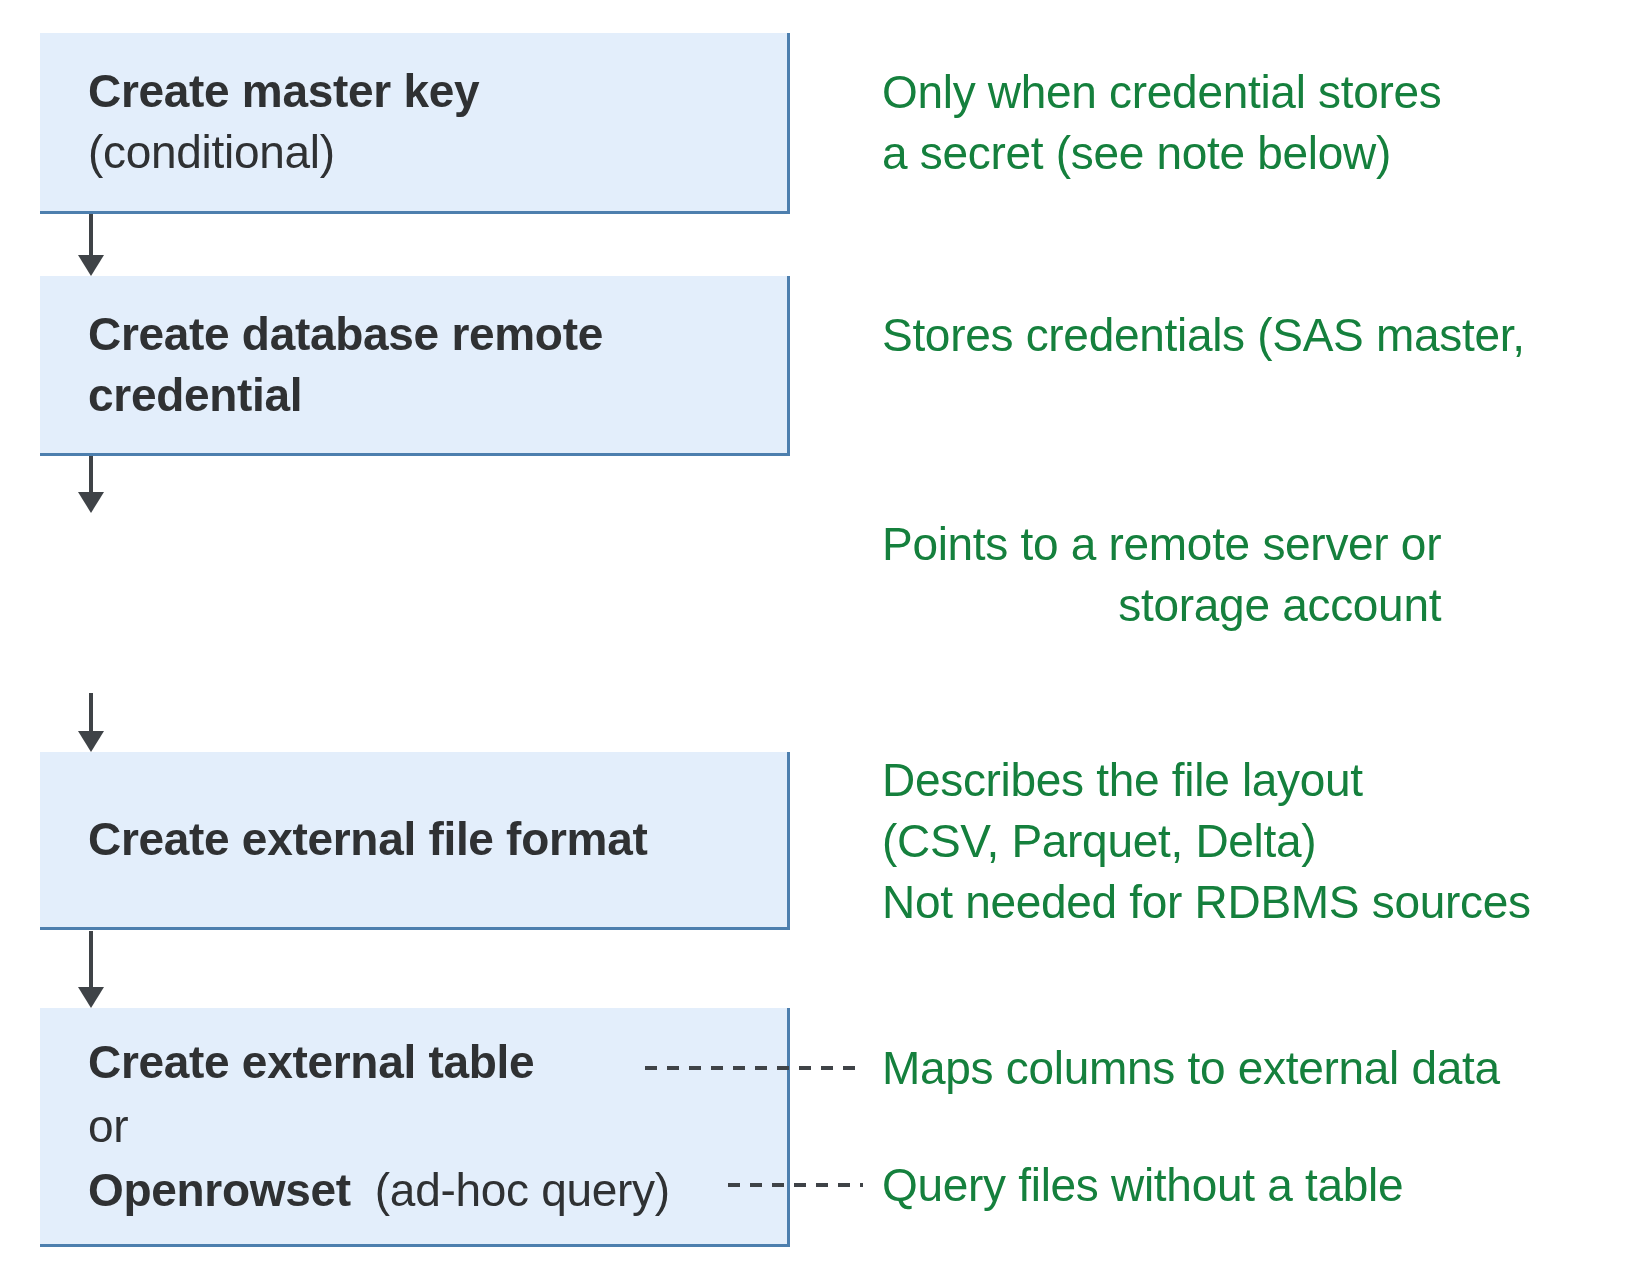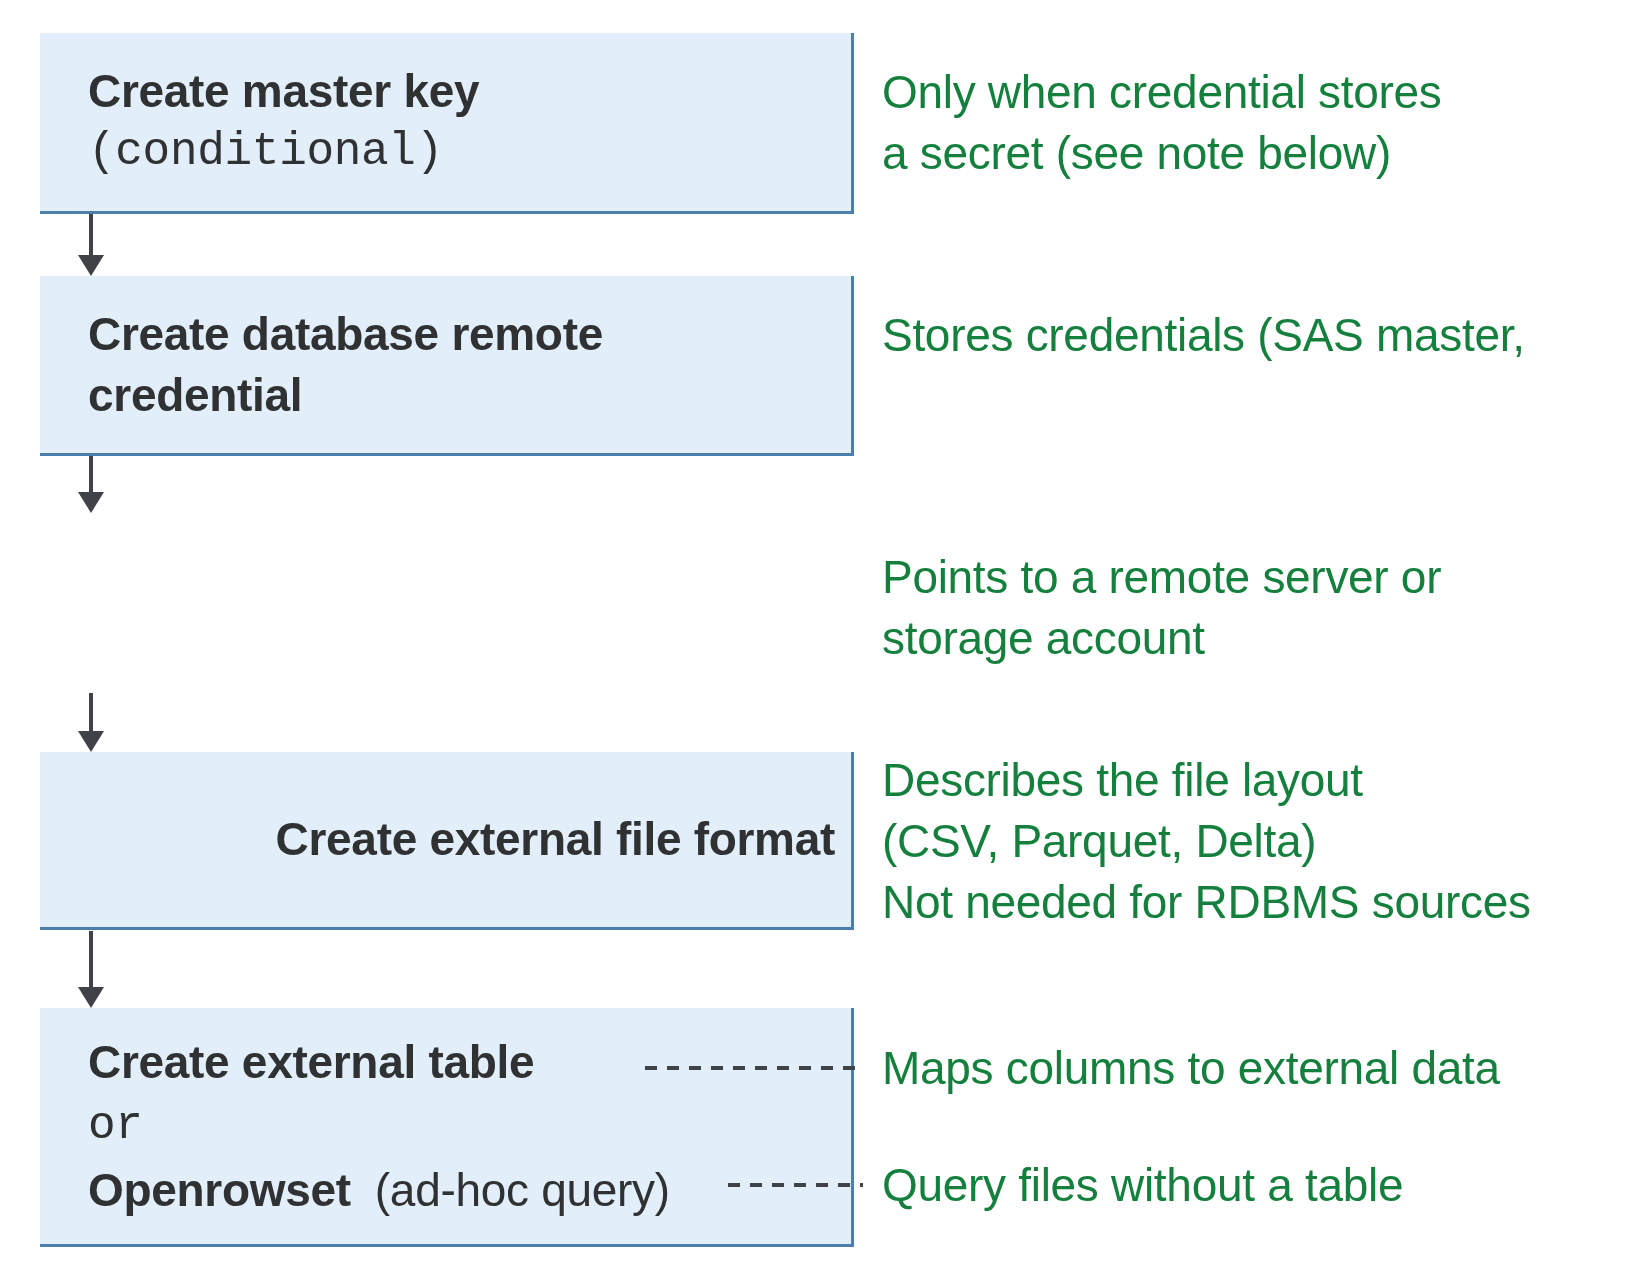--- a/index.html
+++ b/index.html
@@ -7,40 +7,40 @@
     position:relative;
     width:1638px;height:1284px;
     background:#ffffff;
     font-family:"Liberation Sans", sans-serif;
     color:#2f3133;
     overflow:hidden;
   }
   .box{
     position:absolute;
     left:40px;
-    width:814px;
+    width:750px;
     box-sizing:border-box;
     background:#e3eefb;
     border-right:3px solid #4d7fae;
     border-bottom:3px solid #4d7fae;
     display:flex;
     flex-direction:column;
     justify-content:center;
     padding:0 16px 0 48px;
     font-size:46px;
     line-height:61px;
     letter-spacing:-0.3px;
     color:#2f3133;
   }
   .box .t{font-weight:700;}
-  .box .q{font-weight:400;font-family:Liberation Mono, monospace;}
+  .box .q{font-weight:400;}
   #box1{top:33px;height:181px;}
   #box2{top:276px;height:180px;}
   #box3{top:513px;height:180px;}
-  #box4{top:752px;height:178px;text-align:right;}
+  #box4{top:752px;height:178px;}
   #box5{top:1008px;height:239px;line-height:64px;}
   .alt-q{font-weight:400;margin-left:24px;}
 
   .arrow{
     position:absolute;
     left:77px;
     width:28px;
     display:flex;
     flex-direction:column;
     align-items:center;
@@ -61,21 +61,21 @@
     position:absolute;
     left:882px;
     font-size:46px;
     line-height:61px;
     letter-spacing:-0.3px;
     color:#15803d;
     white-space:nowrap;
   }
   #note1{top:62px;}
   #note2{top:305px;}
-  #note3{top:547px;}
+  #note3{top:514px;text-align:right;}
   #note4{top:750px;}
   #note5a{top:1038px;}
   #note5b{top:1155px;}
 
   .dash{position:absolute;height:8px;}
   #dash1{left:645px;top:1064px;width:218px;}
   #dash2{left:728px;top:1181px;width:135px;}
   .dash svg{display:block;}
 </style>
 </head>

